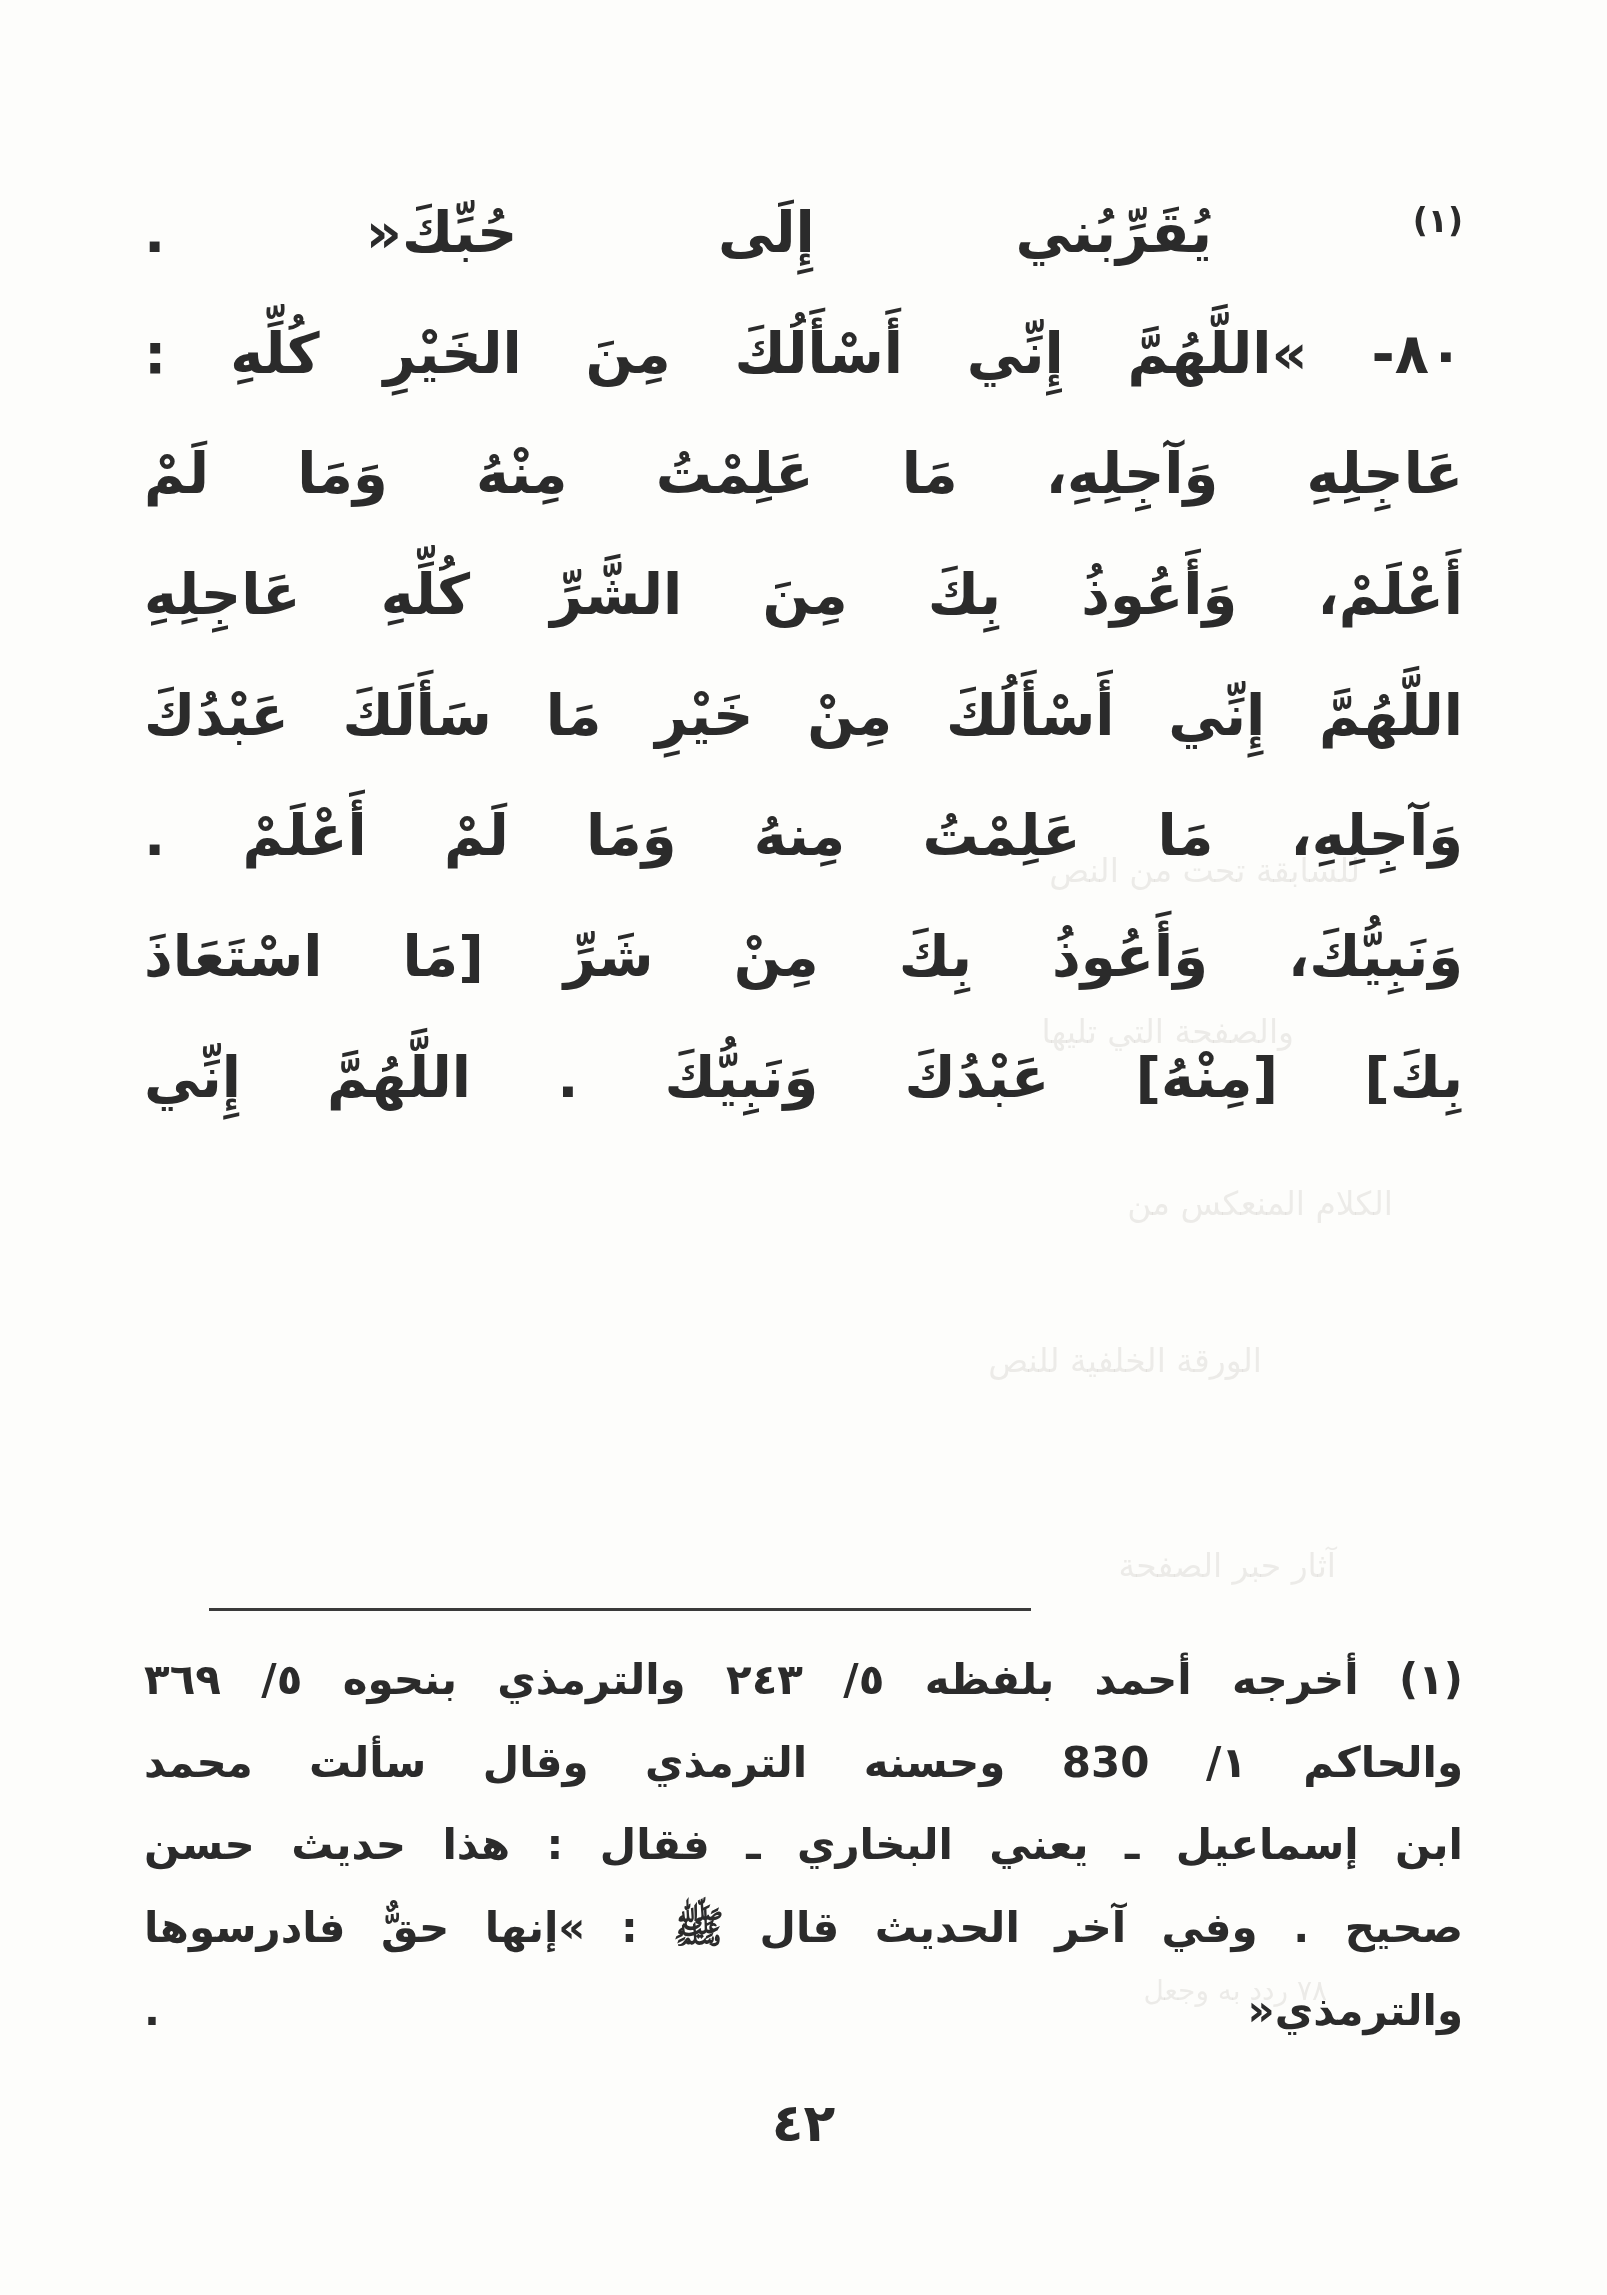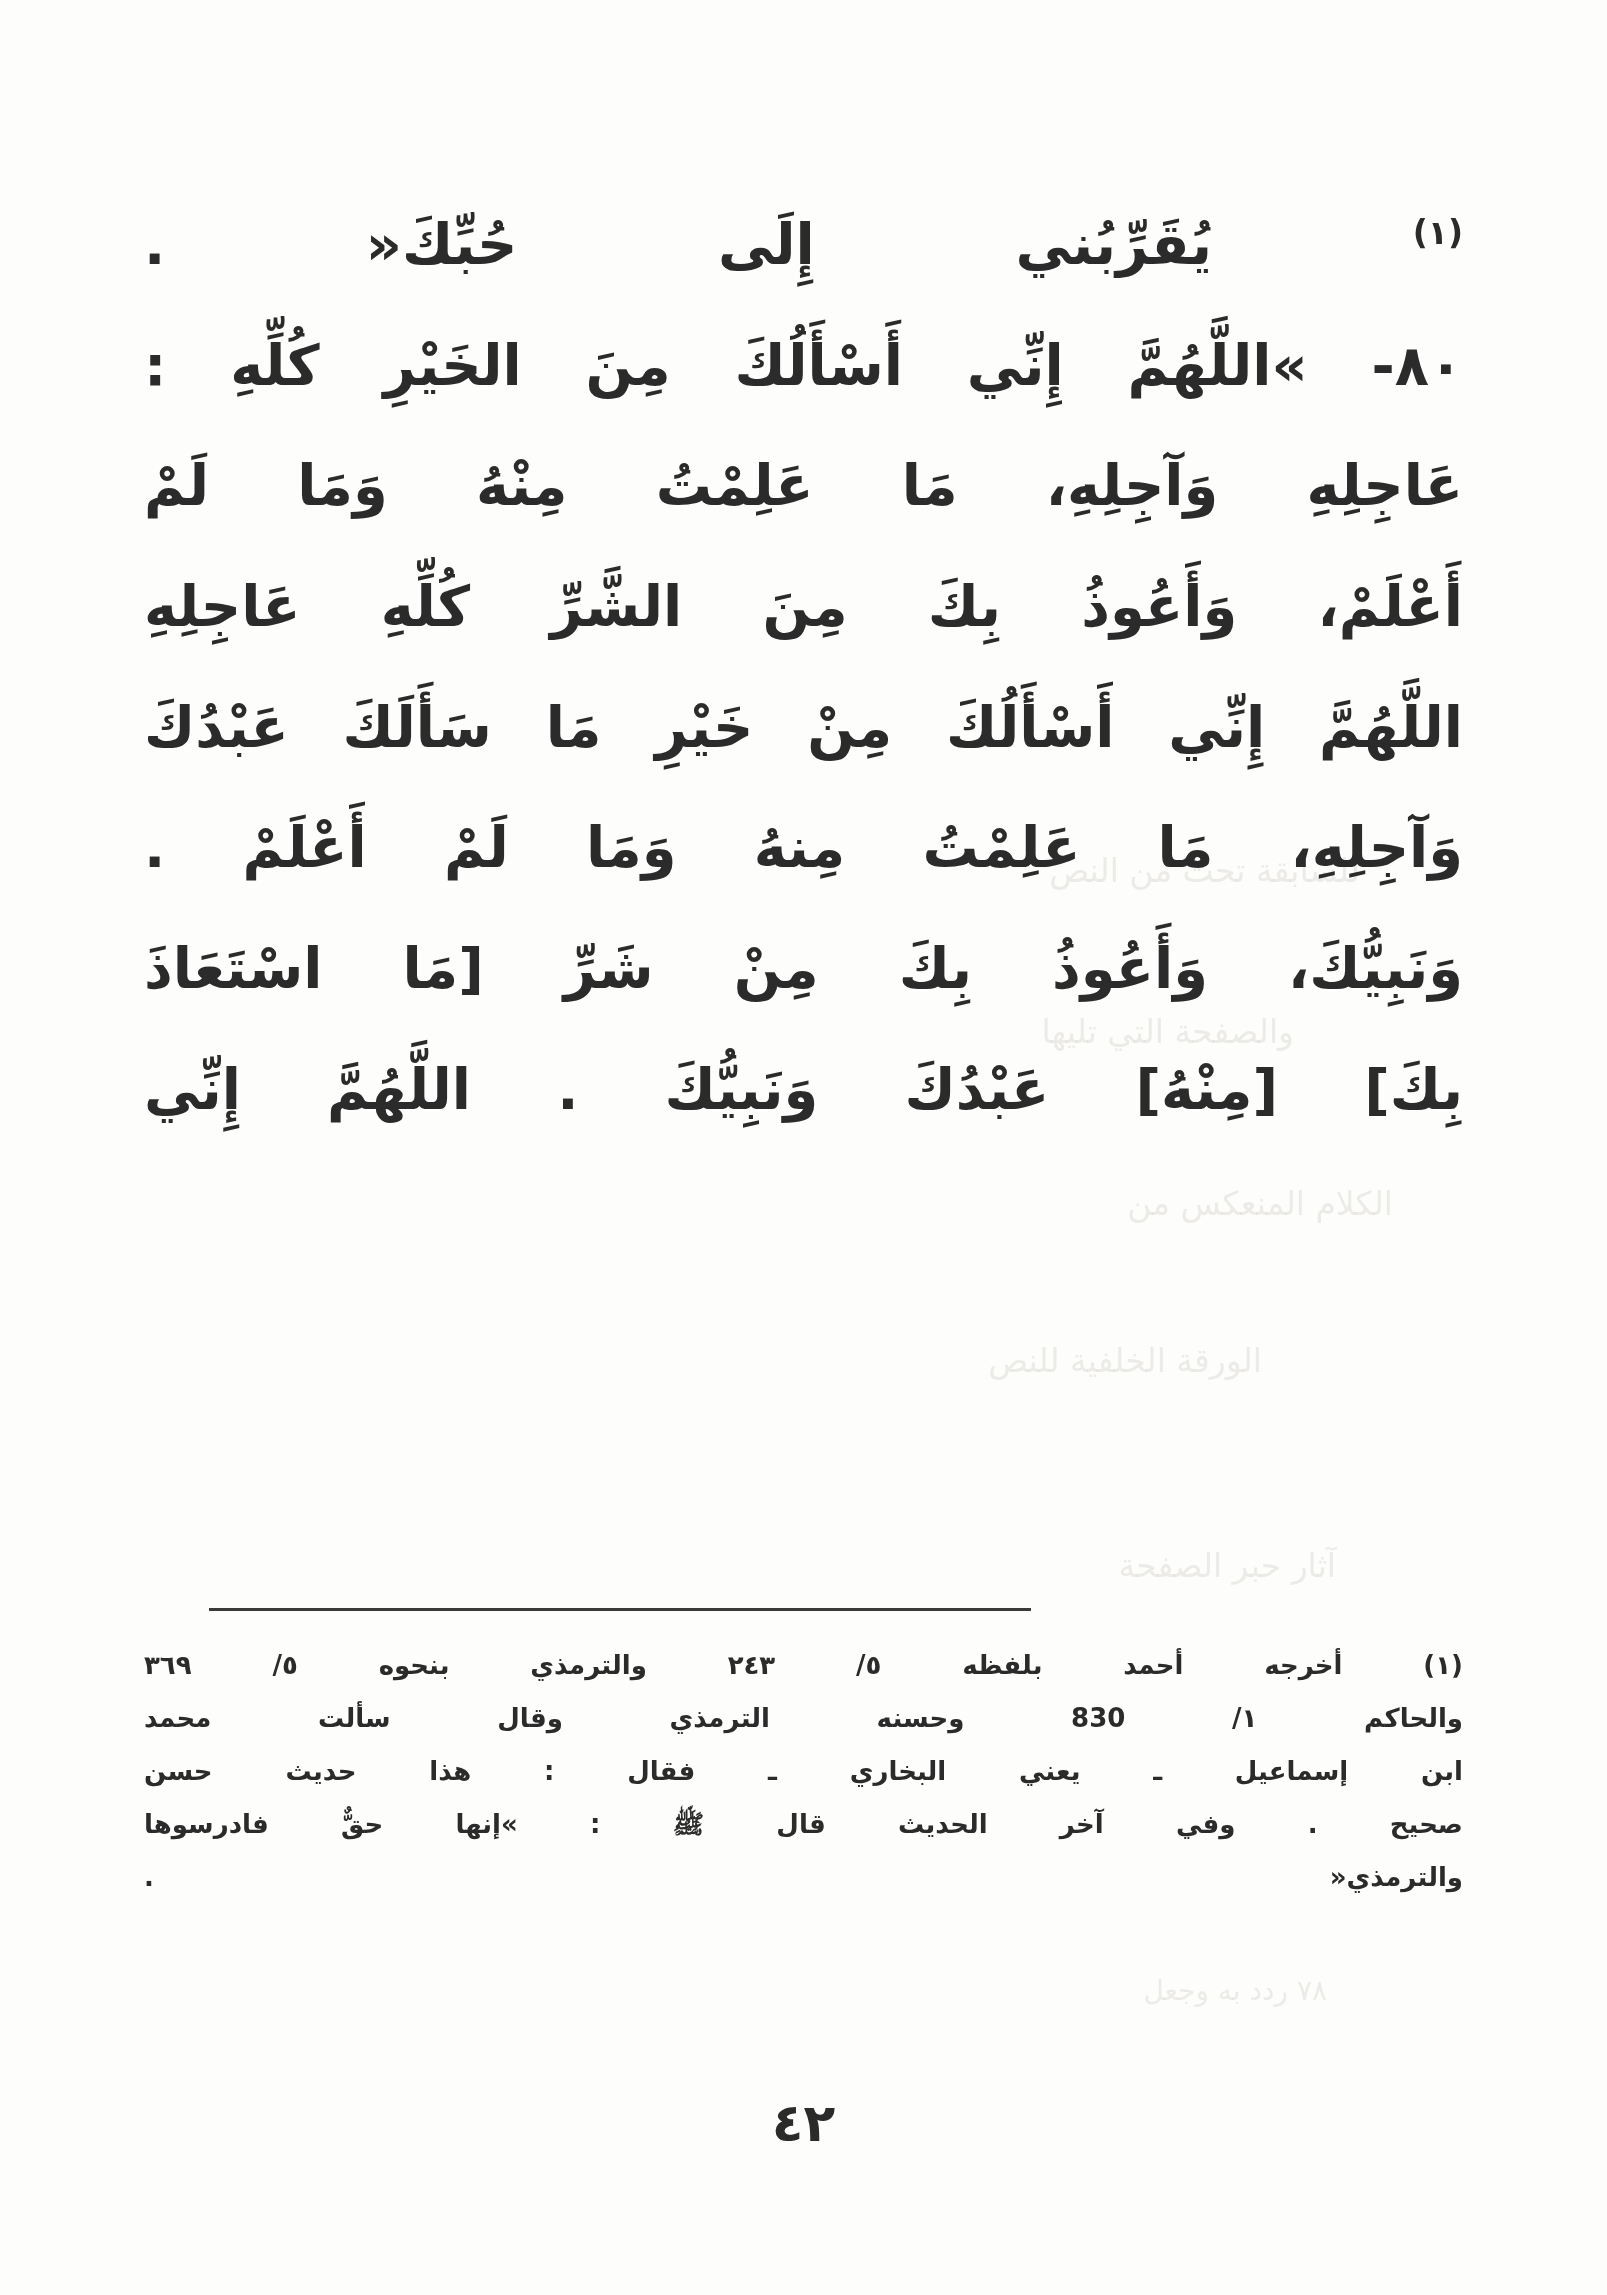--- a/index.html
+++ b/index.html
@@ -35,21 +35,21 @@
   }
   .bleed.b1 { top: 851px; right: 247px; }
   .bleed.b2 { top: 1012px; right: 313px; }
   .bleed.b3 { top: 1184px; right: 214px; }
   .bleed.b4 { top: 1341px; right: 345px; }
   .bleed.b5 { top: 1546px; right: 271px; }
   .bleed.b6 { top: 1974px; right: 280px; font-size: 28px; }
 
   .content {
     position: absolute;
-    top: 190px;
+    top: 178px;
     right: 144px;
     left: 144px;
   }
 
   .body-text {
     font-size: 56px;
     line-height: 1.95;
     text-align: justify;
     text-align-last: justify;
     font-weight: 600;
@@ -81,21 +81,21 @@
     width: 822px;
     height: 2.5px;
     background: #3a3a3a;
   }
 
   .footnote {
     position: absolute;
     top: 1641px;
     right: 144px;
     left: 144px;
-    font-size: 26px;
+    font-size: 42px;
     line-height: 1.85;
     font-weight: 600;
     color: #2b2b2b;
     text-align: justify;
     text-align-last: justify;
   }
   .footnote .fline {
     display: block;
     white-space: nowrap;
     margin-bottom: 5px;

